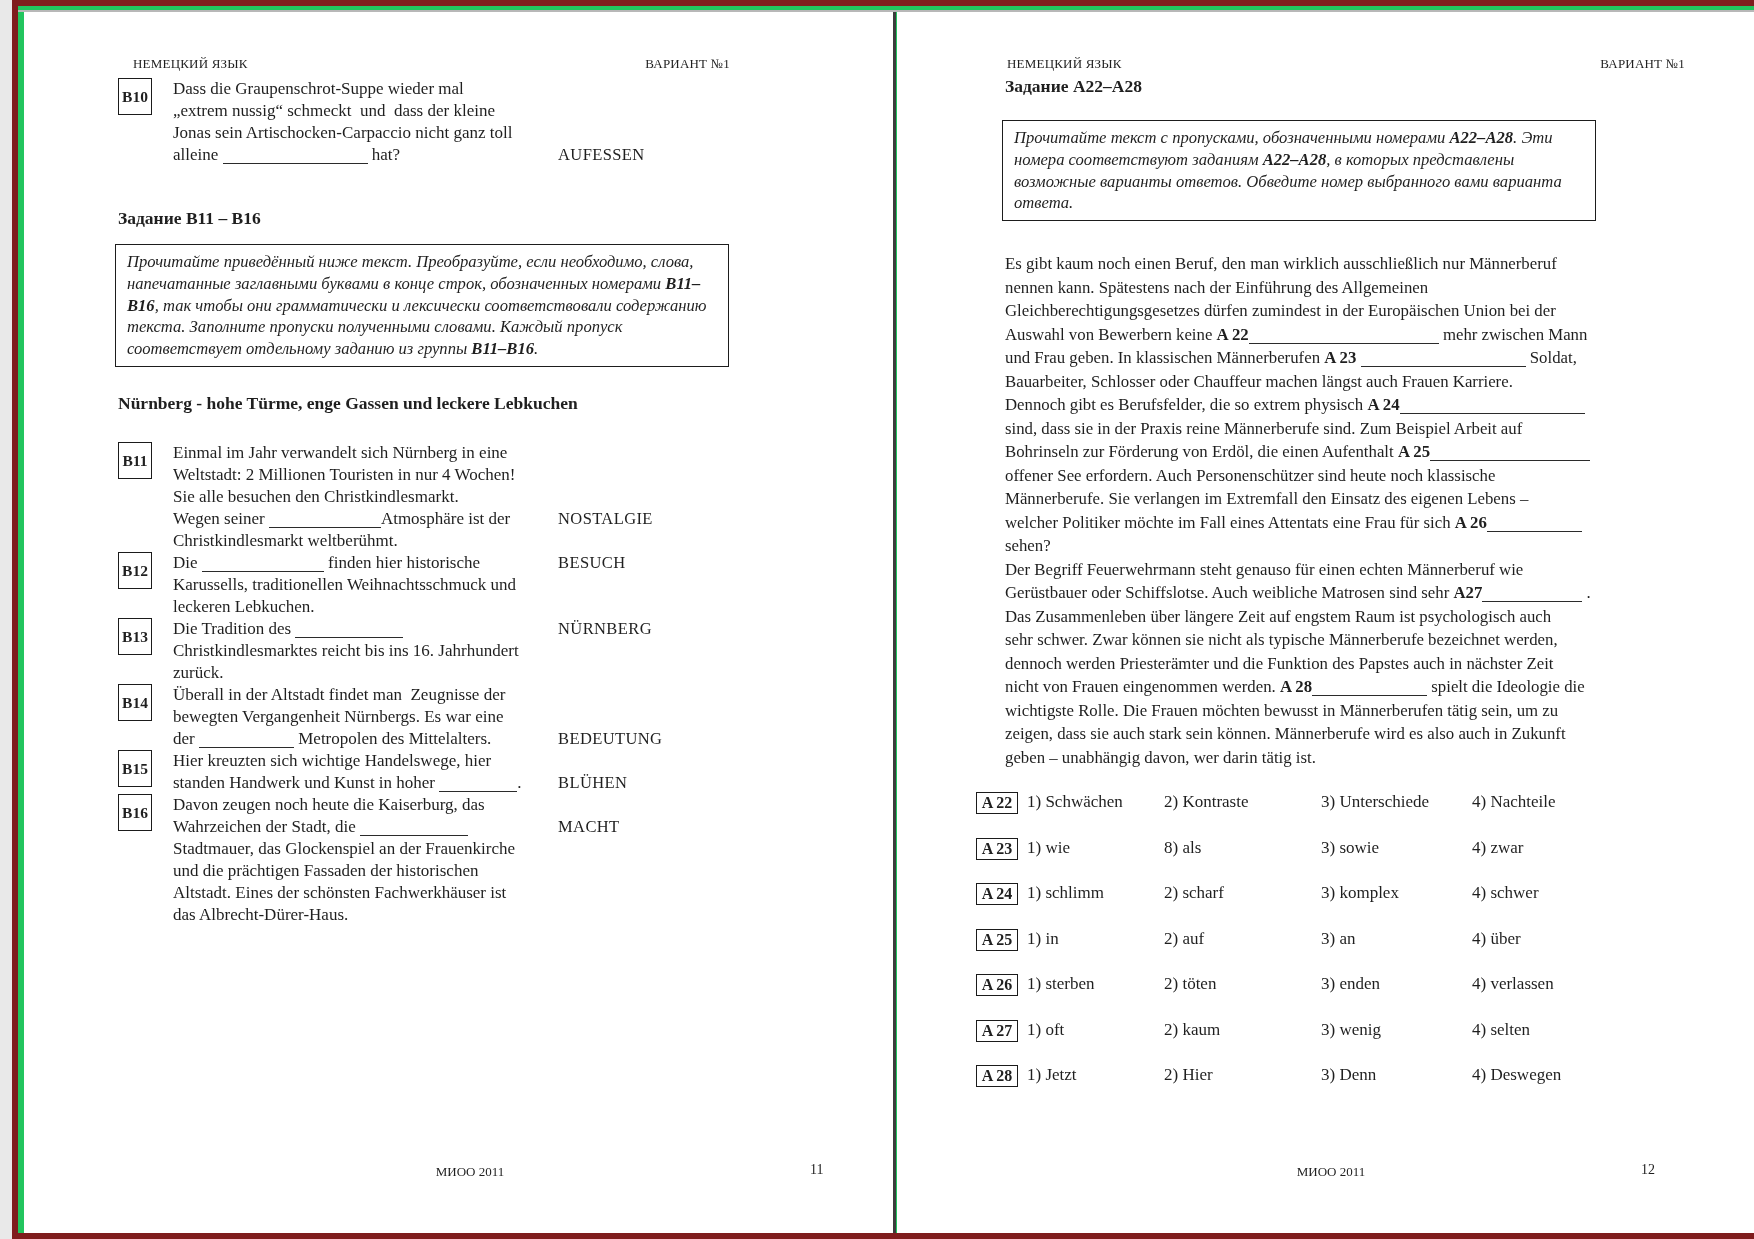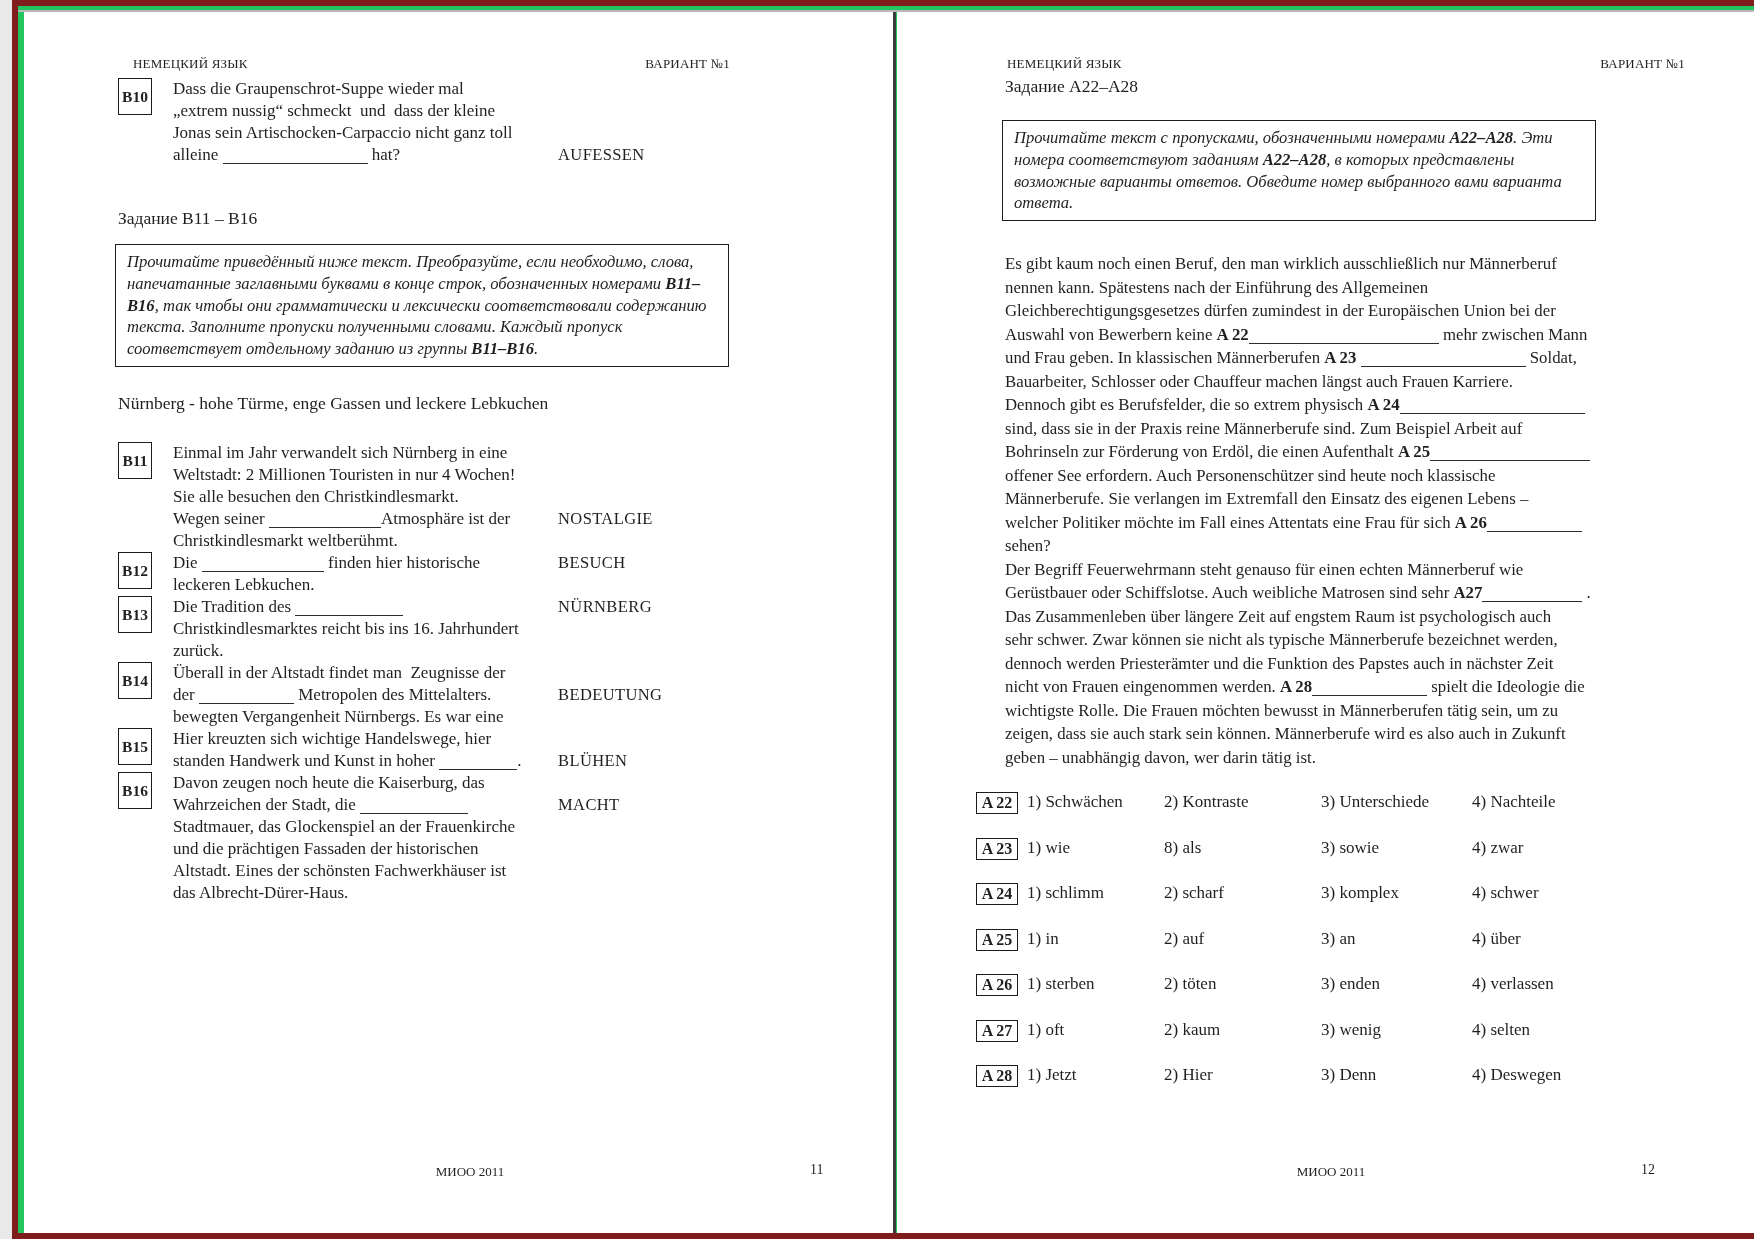--- a/index.html
+++ b/index.html
@@ -10,21 +10,21 @@
   }
   .page{position:absolute;top:6px;height:1224px;background:#ffffff;}
   #page-left{left:6px;width:869px;}
   #page-right{left:879px;width:869px;}
   #divider{position:absolute;left:875px;top:6px;width:3px;height:1226px;background:#3c3c3c;}
   #top-rule{position:absolute;left:0;top:4px;width:1754px;height:2px;background:#b8b8b8;}
   #bottom-rule{position:absolute;left:0;top:1230px;width:1754px;height:3px;background:#3c3c3c;}
 
   .abs{position:absolute;}
   .hdr{display:flex;justify-content:space-between;font-size:13px;letter-spacing:.2px;}
-  .sec-title{font-size:17.5px;font-weight:normal;white-space:nowrap;}
+  .sec-title{font-size:17.5px;font-weight:bold;white-space:nowrap;}
   .instr{
     border:1.6px solid #1d1d1d;font-style:italic;font-size:16.6px;line-height:21.8px;
     padding:6px 11px;box-sizing:border-box;
   }
   .instr b{font-weight:bold;}
   .t-line{position:relative;white-space:pre;font-size:17px;line-height:22px;}
   .para .t-line{font-size:16.8px;line-height:23.5px;}
   .blank{
     display:inline-block;height:.8em;vertical-align:text-bottom;
     border-bottom:1.6px solid #2b2b2b;
@@ -86,37 +86,38 @@
             <div class="t-line">Weltstadt: 2 Millionen Touristen in nur 4 Wochen!</div>
             <div class="t-line">Sie alle besuchen den Christkindlesmarkt.</div>
             <div class="t-line">Wegen seiner <span class="blank" style="width: 112px;"></span>Atmosphäre ist der<span class="keyword">NOSTALGIE</span></div>
             <div class="t-line">Christkindlesmarkt weltberühmt.</div>
           </div>
         </div>
         <div class="b-item">
           <span class="b-label">B12</span>
           <div class="item-text">
             <div class="t-line">Die <span class="blank" style="width: 122px;"></span> finden hier historische<span class="keyword">BESUCH</span></div>
+            <div class="t-line">Karussells, traditionellen Weihnachtsschmuck und</div>
             <div class="t-line">leckeren Lebkuchen.</div>
           </div>
         </div>
         <div class="b-item">
           <span class="b-label">B13</span>
           <div class="item-text">
             <div class="t-line">Die Tradition des <span class="blank" style="width: 108px;"></span><span class="keyword">NÜRNBERG</span></div>
             <div class="t-line">Christkindlesmarktes reicht bis ins 16. Jahrhundert</div>
             <div class="t-line">zurück.</div>
           </div>
         </div>
         <div class="b-item">
           <span class="b-label">B14</span>
           <div class="item-text">
             <div class="t-line">Überall in der Altstadt findet man  Zeugnisse der</div>
+            <div class="t-line">bewegten Vergangenheit Nürnbergs. Es war eine</div>
             <div class="t-line">der <span class="blank" style="width: 95px;"></span> Metropolen des Mittelalters.<span class="keyword">BEDEUTUNG</span></div>
-            <div class="t-line">bewegten Vergangenheit Nürnbergs. Es war eine</div>
           </div>
         </div>
         <div class="b-item">
           <span class="b-label">B15</span>
           <div class="item-text">
             <div class="t-line">Hier kreuzten sich wichtige Handelswege, hier</div>
             <div class="t-line">standen Handwerk und Kunst in hoher <span class="blank" style="width: 78px;"></span>.<span class="keyword">BLÜHEN</span></div>
           </div>
         </div>
         <div class="b-item">

